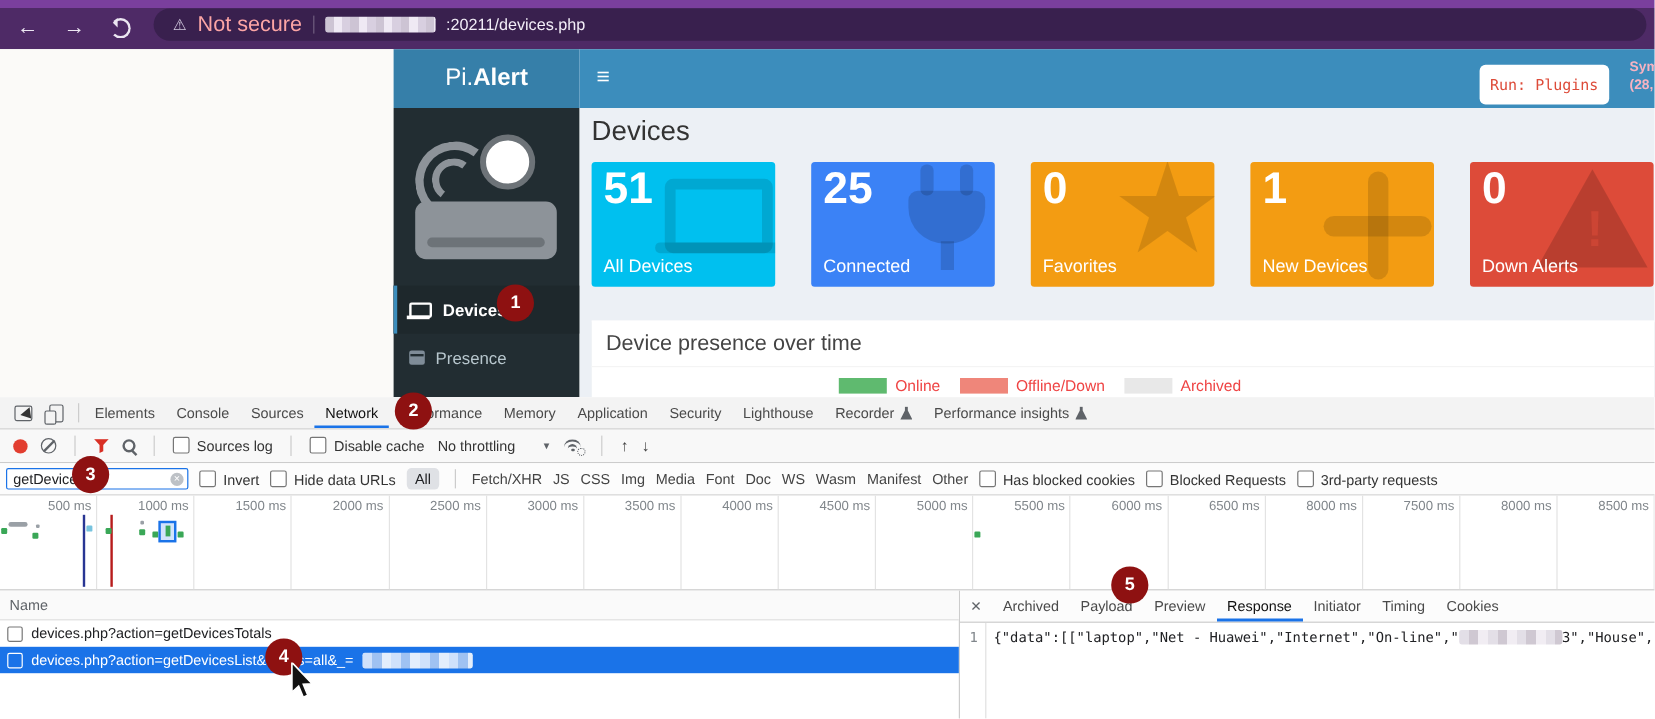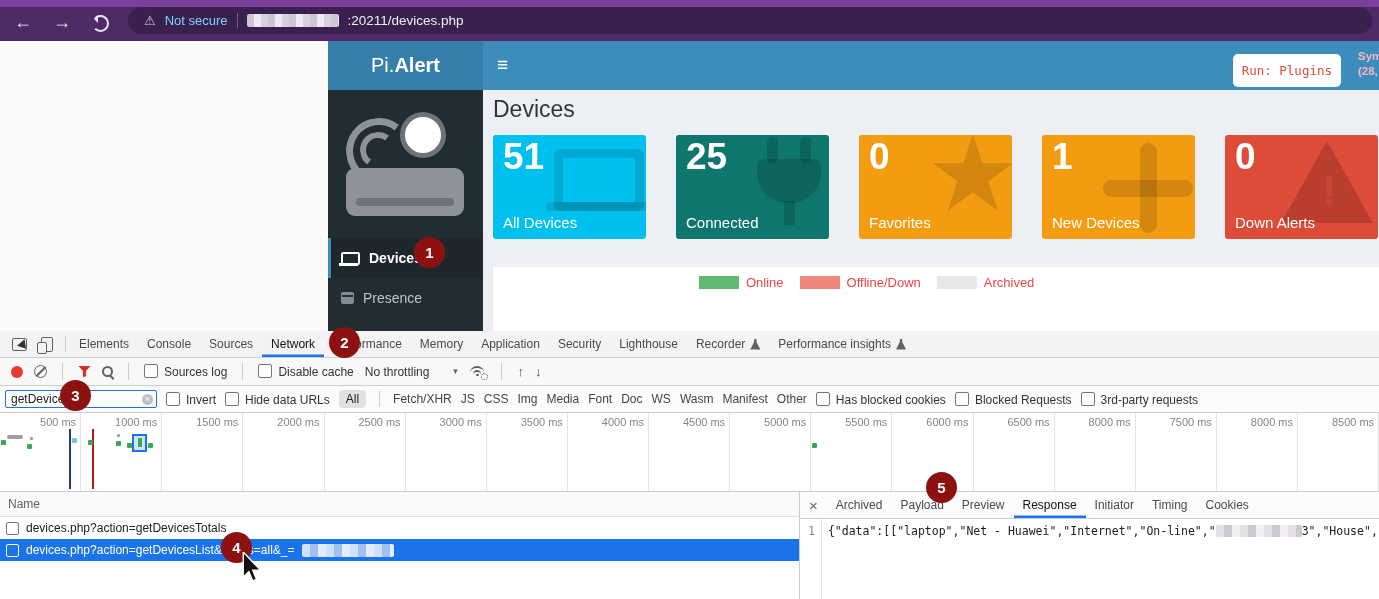--- a/index.html
+++ b/index.html
@@ -10,21 +10,21 @@
   
   .chrome{position:absolute;left:0;top:0;width:1379px;height:41px;
           background:linear-gradient(#7a3f9d 0 7px,#4e2a66 7px 100%)}
   .nav-ico{position:absolute;top:13px;color:#ece6f2;font-size:18px;line-height:18px;cursor:default}
   .reload{position:absolute;top:15px;left:92px;width:13px;height:13px;border:2px solid #ece6f2;
           border-radius:50%;border-left-color:transparent}
   .reload:after{content:"";position:absolute;left:-4px;top:-2px;border:4px solid transparent;border-right-color:#ece6f2}
   .omnibox{position:absolute;left:128px;top:7px;width:1244px;height:27px;border-radius:14px;
            background:#39204e;display:flex;align-items:center;gap:9px;padding:0 16px;box-sizing:border-box}
   .warn-glyph{color:#d3cadf;font-size:13px}
-  .notsecure{color:#7dd3fc;font-size:13px}
+  .notsecure{color:#fca5a5;font-size:18px}
   .om-div{width:1px;height:15px;background:rgba(255,255,255,.28)}
   .redact{display:inline-block;border-radius:2px;filter:blur(.6px);
           background:repeating-linear-gradient(90deg,#cdc4d4 0 7px,#efe9f4 7px 14px,#d8cfe0 14px 21px)}
   .url-text{color:#f2edf7;font-size:13.5px}
 
   
   .page-blank{left:0;top:41px;width:328px;height:290px;background:#fbfaf8}
 
   
   .pa-logo{left:328px;top:41px;width:155px;height:49px;background:#367fa9;color:#fff;
@@ -53,21 +53,21 @@
           font-family:"DejaVu Sans Mono",monospace;font-size:12.5px;padding:9px 9px;border-radius:5px;cursor:pointer}
   .topright{position:absolute;left:875px;top:8px;width:60px;color:#f7b3c2;font-weight:bold;
             font-size:11.5px;line-height:15px;white-space:nowrap}
 
   .pa-main{left:483px;top:90px;width:896px;height:241px;background:#ecf0f5;overflow:hidden}
   .pa-title{margin:6px 0 0 10px;font-size:23px;font-weight:400;color:#333}
   .cards{position:absolute;left:10px;top:45px;display:flex;gap:30px}
   .card{width:153px;height:104px;border-radius:3px;color:#fff;position:relative;overflow:hidden;cursor:pointer}
   .card .num{position:absolute;left:10px;top:1px;font-size:37px;font-weight:bold}
   .card .lbl{position:absolute;left:10px;bottom:8px;font-size:15px;white-space:nowrap}
-  .c1{background:#00c0ef}.c2{background:#0f766e}.c3{background:#f39c12}.c4{background:#f39c12}.c5{background:#dd4b39}
+  .c1{background:#00c0ef}.c2{background:#3b82f6}.c3{background:#f39c12}.c4{background:#f39c12}.c5{background:#dd4b39}
   .i-laptop{position:absolute;right:2px;top:14px;width:72px;height:44px;border:9px solid rgba(0,0,0,.12);border-radius:7px}
   .i-laptop:after{content:"";position:absolute;left:-17px;top:44px;width:106px;height:9px;background:rgba(0,0,0,.12);border-radius:4px}
   .i-plug{position:absolute;right:8px;top:2px;width:64px;height:100px}
   .i-plug .pr1,.i-plug .pr2{position:absolute;top:0;width:11px;height:26px;background:rgba(0,0,0,.15);border-radius:5px}
   .i-plug .pr1{left:10px}.i-plug .pr2{left:43px}
   .i-plug .bod{position:absolute;top:22px;left:0;width:64px;height:44px;background:rgba(0,0,0,.15);border-radius:8px 8px 30px 30px}
   .i-plug .stem{position:absolute;top:64px;left:27px;width:11px;height:24px;background:rgba(0,0,0,.15)}
   .i-star{position:absolute;right:-8px;top:-22px;font-size:105px;color:rgba(0,0,0,.13)}
   .i-plus{position:absolute;right:2px;top:8px;width:90px;height:90px}
   .i-plus:before{content:"";position:absolute;left:0;top:37px;width:90px;height:17px;background:rgba(0,0,0,.13);border-radius:9px}
@@ -236,20 +236,21 @@
         <span class="lbl">New Devices</span>
       </div>
       <div class="card c5">
         <span class="i-warn"></span>
         <span class="i-warn-bang">!</span>
         <span class="num">0</span>
         <span class="lbl">Down Alerts</span>
       </div>
     </div>
     <div class="panel">
+      <div class="panel-h">Device presence over time</div>
       <div class="legend">
         <span class="leg-item">
           <span class="sw" style="background:#5fba6f"></span>
           <span class="leg-lbl">Online</span>
         </span>
         <span class="leg-item">
           <span class="sw" style="background:#ef867a"></span>
           <span class="leg-lbl">Offline/Down</span>
         </span>
         <span class="leg-item">

